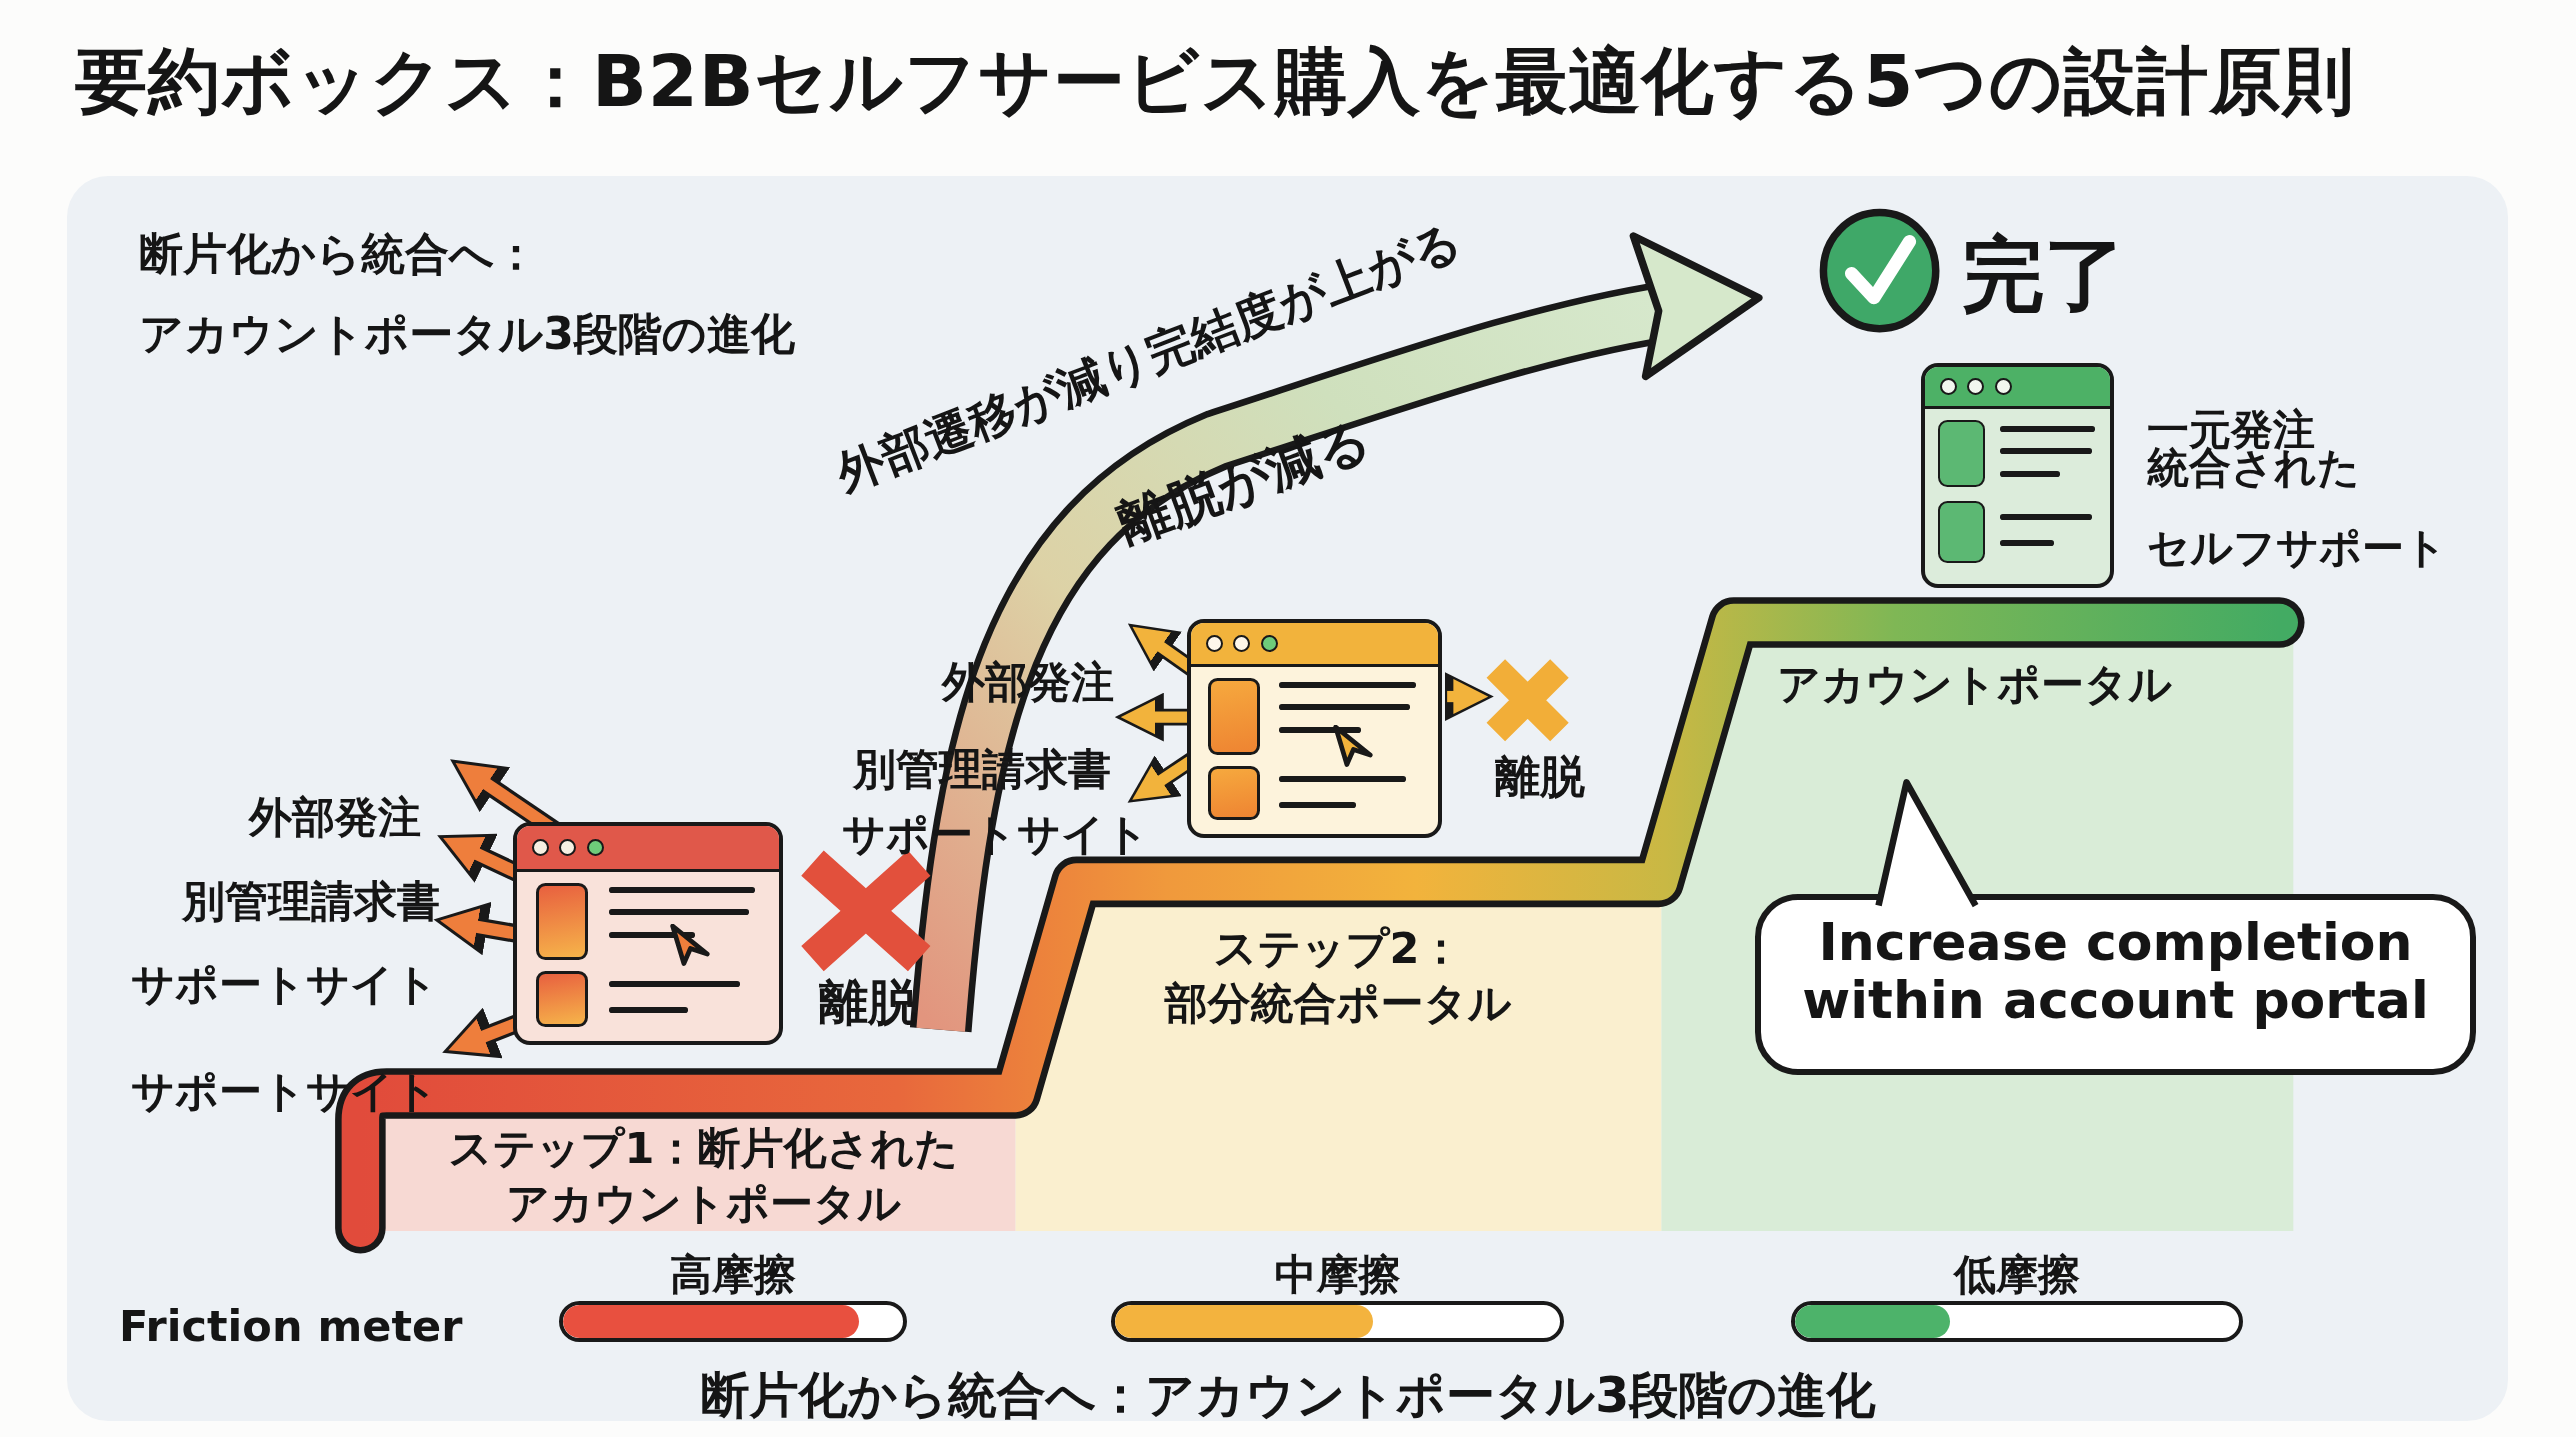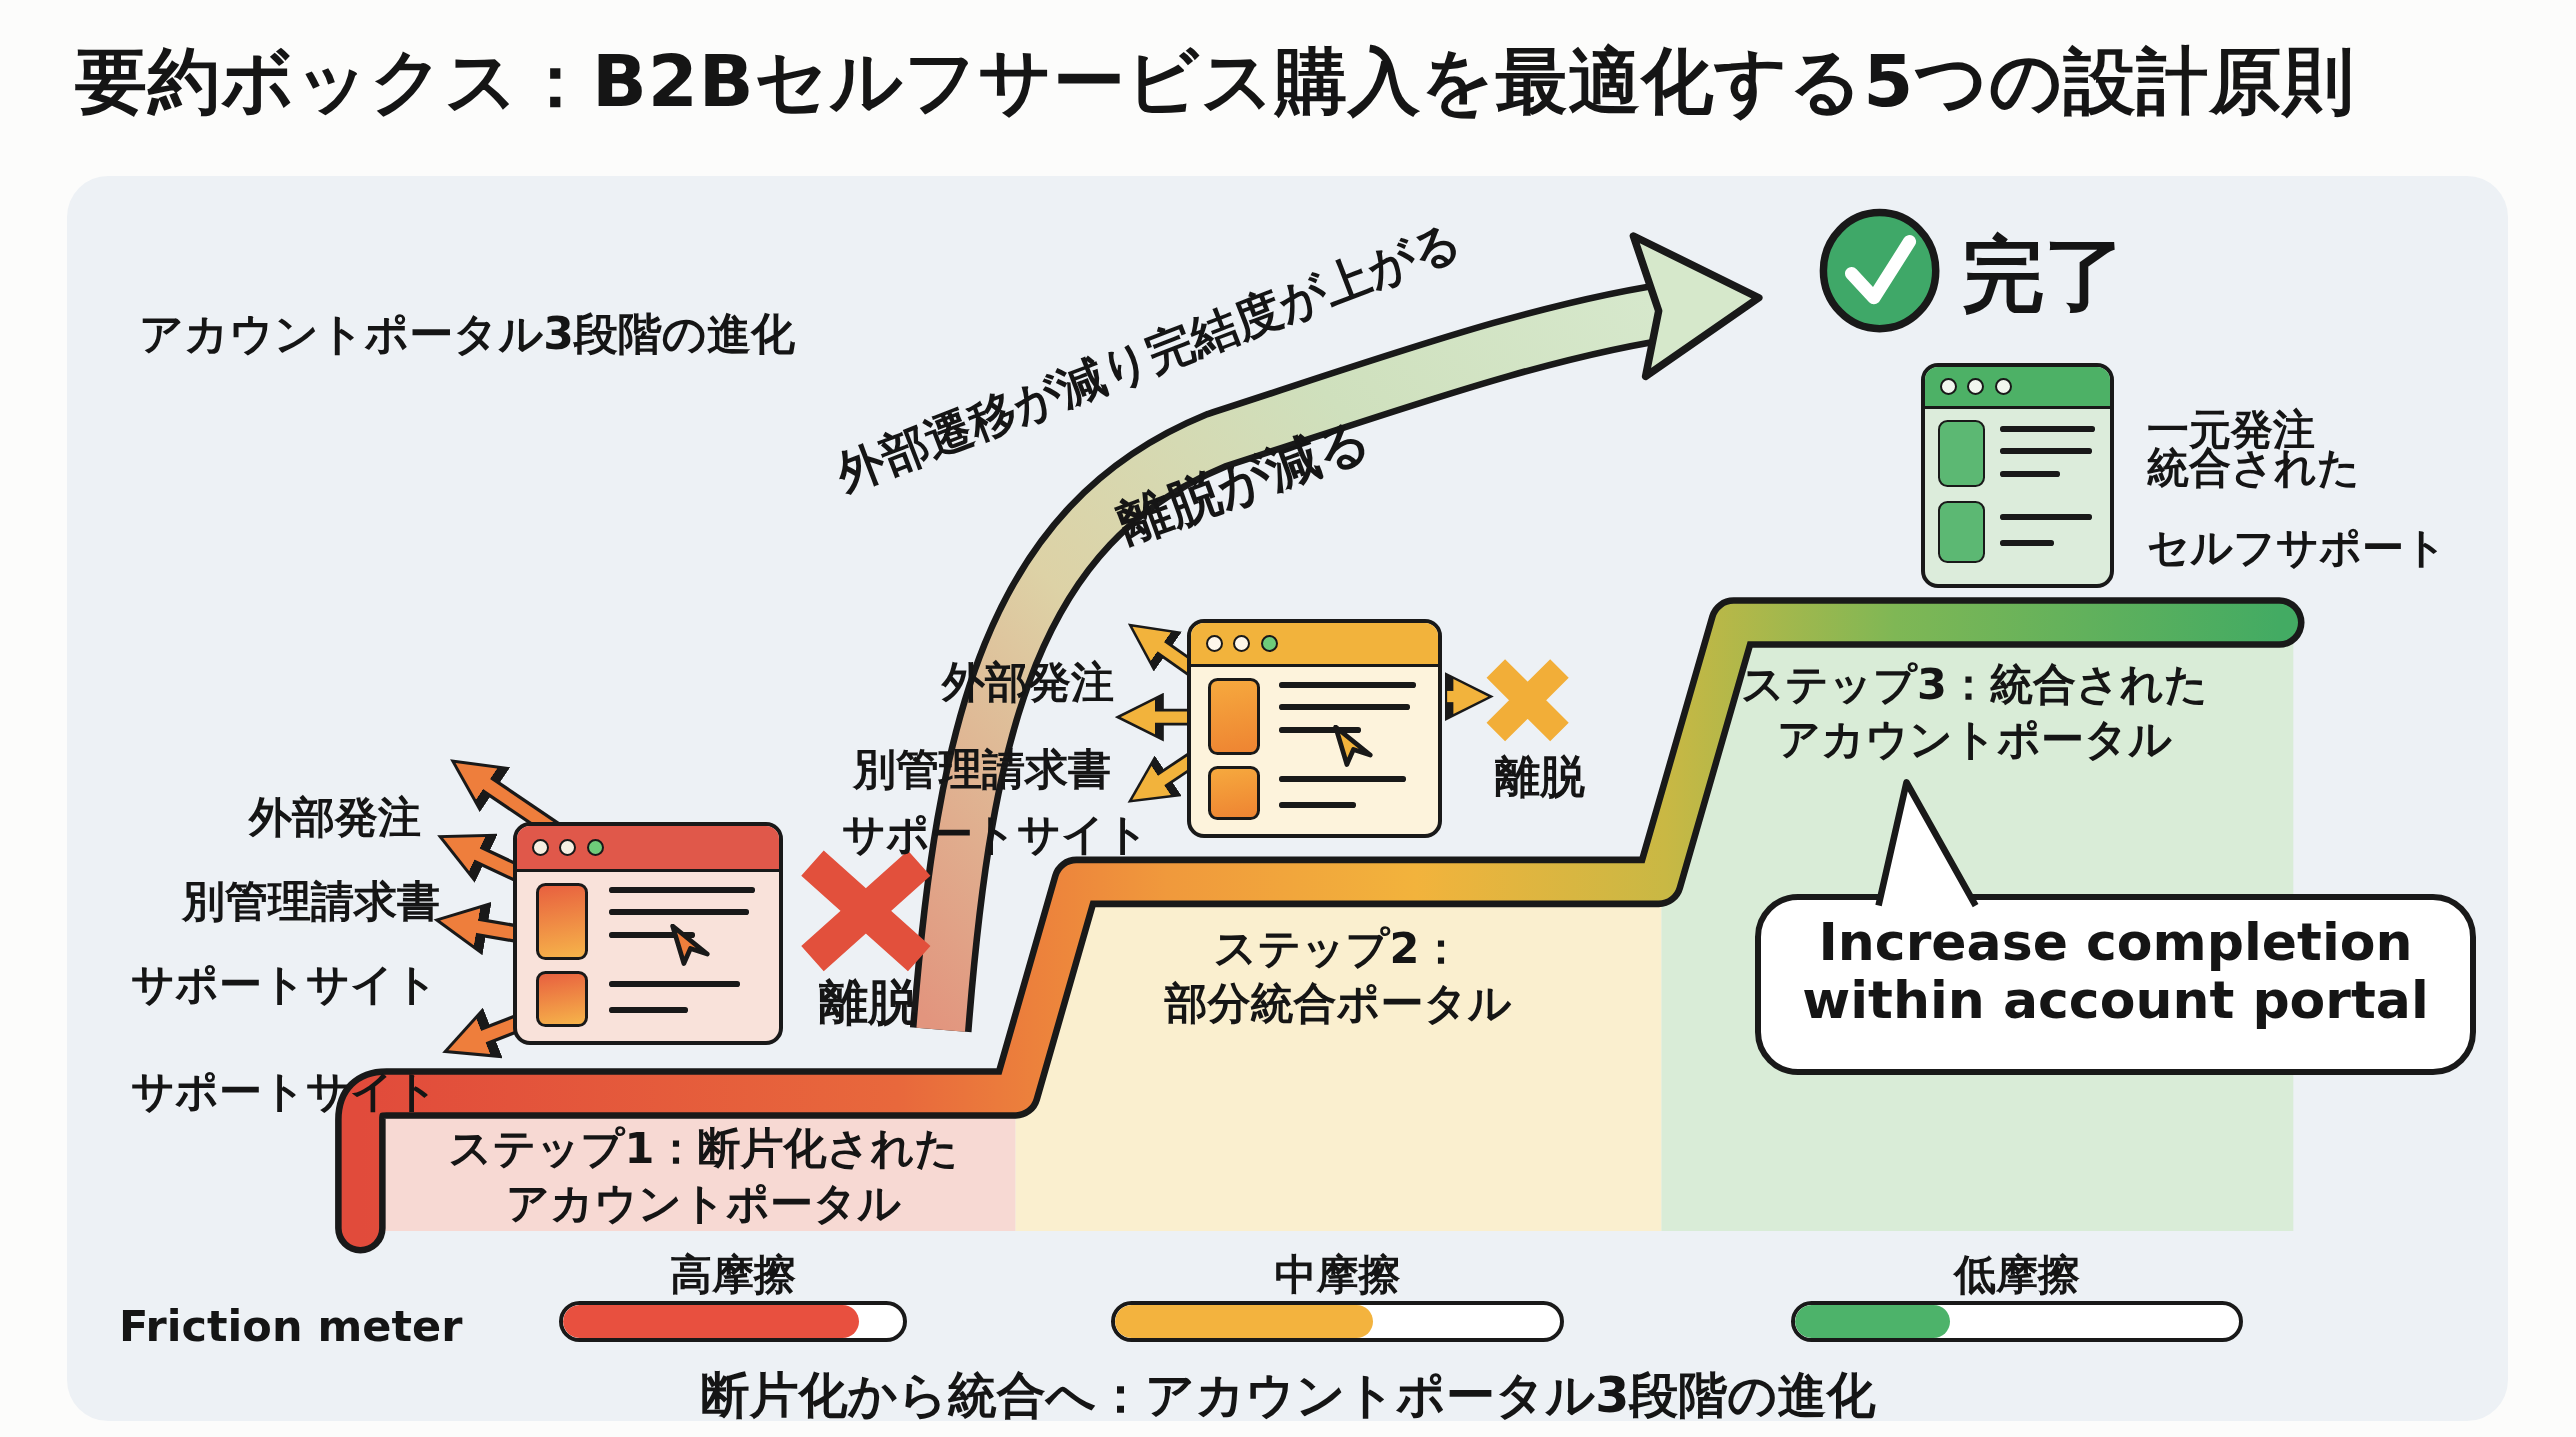--- a/index.html
+++ b/index.html
@@ -126,20 +126,21 @@
     </g>
 
     <g>
       <path d="M868,922 L982,1024 M982,922 L868,1024" stroke="#e2503c" stroke-width="36" stroke-linecap="butt"></path>
     </g>
     <g>
       <path d="M1598,714 L1666,782 M1666,714 L1598,782" stroke="#f2ae38" stroke-width="28" stroke-linecap="butt"></path>
     </g>
   </svg>
 
+  <div class="abs intro-line" style="top:225px;">断片化から統合へ：</div>
   <div class="abs intro-line" style="top:305px;">アカウントポータル3段階の進化</div>
 
   <div class="rot-label" style="left:828px;top:447px;font-size:47px;transform:rotate(-21deg);">外部遷移が減り完結度が上がる</div>
   <div class="rot-label" style="left:1109px;top:494px;font-size:52px;transform:rotate(-20deg);">離脱が減る</div>
 
   <div class="abs" id="done-label">完了</div>
 
   <div class="win win-green" style="left:1921px;top:363px;width:193px;height:225px;">
     <div class="win-header" style="height:39px;">
       <span class="dot" style="background:#f2f7ef;"></span>
@@ -211,21 +212,20 @@
 
   <div class="step-label" style="left:432px;top:1121px;width:543px;">
     <div>ステップ1：断片化された</div>
     <div>アカウントポータル</div>
   </div>
   <div class="step-label" style="left:1076px;top:921px;width:524px;">
     <div>ステップ2：</div>
     <div>部分統合ポータル</div>
   </div>
   <div class="step-label" style="left:1722px;top:657px;width:505px;">
-    <div>ステップ3：統合された</div>
     <div>アカウントポータル</div>
   </div>
 
   <div class="abs" id="bubble">
     <div class="bubble-en" style="margin-top:13px;">Increase completion</div>
     <div class="bubble-en">within account portal</div>
   </div>
   <svg class="abs" id="bubble-tail" width="168" height="140" viewBox="0 0 180 150">
     <path d="M22,142 L52,10 L126,142" fill="#ffffff" stroke="#191919" stroke-width="7" stroke-linejoin="round"></path>
   </svg>

